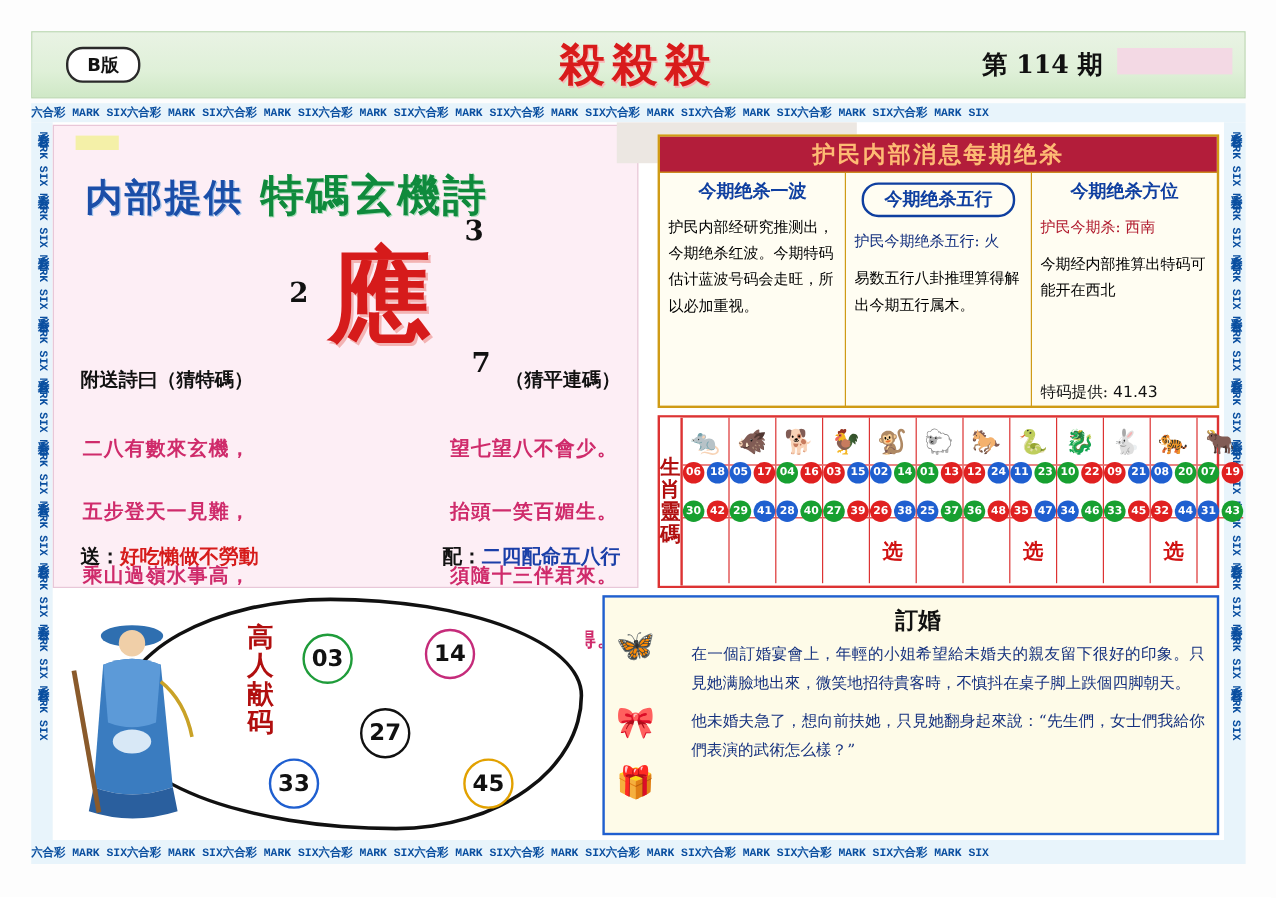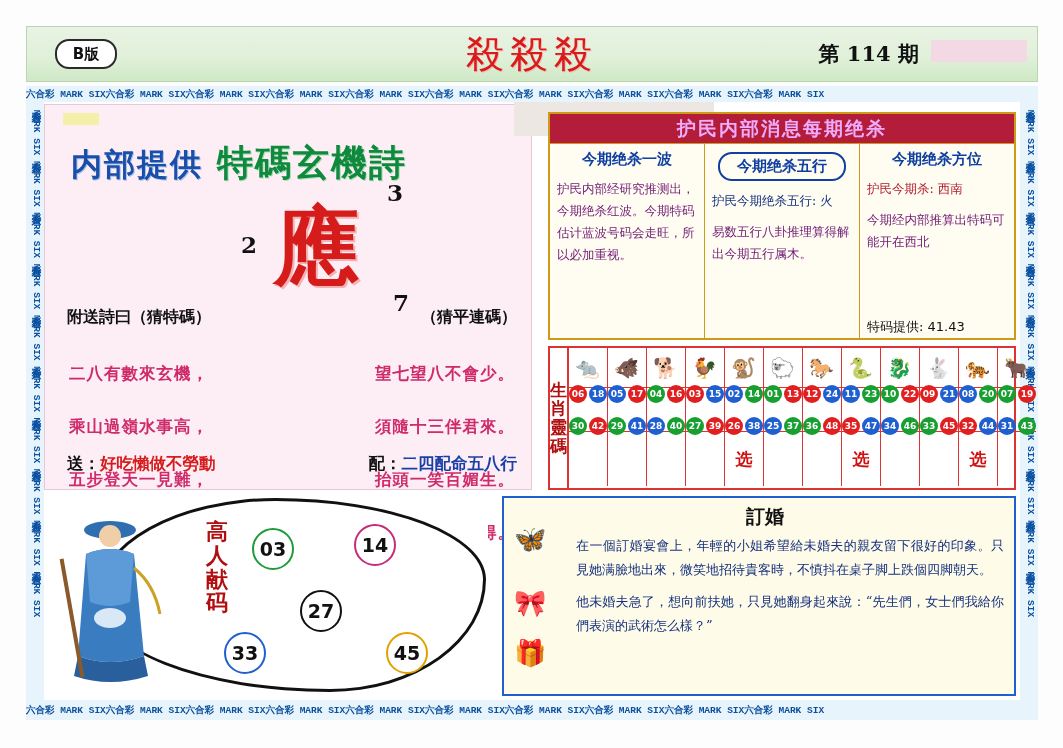--- a/index.html
+++ b/index.html
@@ -26,21 +26,21 @@
   .badge-b {
     margin-left: 28px;
     width: 62px; height: 30px; border-radius: 14px;
     background: #fff; border: 2px solid #2a2a2a;
     display: flex; align-items: center; justify-content: center;
     font-size: 15px; font-weight: bold; color: #111;
     font-family: "DejaVu Sans", sans-serif;
   }
   .header-title {
     position: absolute; left: 0; right: 0; text-align: center;
-    font-size: 38px; font-weight: normal; color: #d81b1b;
+    font-size: 38px; font-weight: bold; color: #d81b1b;
     letter-spacing: 6px;
     font-family: "DejaVu Serif", "Liberation Serif", serif;
     text-shadow: 1px 1px 0 #f7b7b7;
   }
   .issue {
     position: absolute; right: 118px; font-size: 21px; font-weight: bold; color: #111;
     font-family: "DejaVu Serif", serif;
   }
   .header-blank {
     position: absolute; right: 10px; top: 13px; width: 96px; height: 22px;
@@ -144,35 +144,35 @@
   .poem-foot .val-red { color: #d61b1b; }
   .poem-foot .val-blue { color: #1b3fa8; }
 
   
   .hm-panel {
     position: absolute; left: 504px; top: 10px; width: 468px; height: 228px;
     border: 2px solid #cf9b16;
     background: #fffdf2;
   }
   .hm-title {
-    height: 30px; background: #b31d3a; color: #f0abfc;
+    height: 30px; background: #b31d3a; color: #fdba74;
     display: flex; align-items: center; justify-content: center;
     font-size: 19px; font-weight: bold; letter-spacing: 2px;
     font-family: "DejaVu Serif", serif;
     border-bottom: 1px solid #cf9b16;
   }
   .hm-cols { display: flex; height: 196px; }
   .hm-col { flex: 1; padding: 6px 7px; position: relative; }
   .hm-col + .hm-col { border-left: 1px solid #cf9b16; }
   .hm-ch { text-align: center; font-size: 15px; font-weight: bold; color: #0f3fa0; font-family: "DejaVu Serif", serif; }
   .hm-ch.boxed {
     border: 2px solid #0f3fa0; border-radius: 14px; padding: 3px 4px; margin: 2px 6px 0;
   }
   .hm-body {
-    margin-top: 9px; font-size: 12.5px; line-height: 1.75; color: #701a75;
+    margin-top: 9px; font-size: 12.5px; line-height: 1.75; color: #000000;
     font-family: "DejaVu Serif", serif;
   }
   .hm-body.blue { color: #14307f; }
   .hm-body.red { color: #b0192c; }
   .hm-foot {
     position: absolute; bottom: 4px; left: 7px; right: 7px;
     font-size: 13px; color: #111; font-family: "DejaVu Serif", serif;
   }
   .hm-foot .v { font-family: "DejaVu Sans", sans-serif; }
 
@@ -305,26 +305,26 @@
         <span>附送詩曰（猜特碼）</span>
         <span>（猜平連碼）</span>
       </div>
 
       <div class="poem-lines">
         <div class="poem-line">
           <span>二八有數來玄機，</span>
           <span>望七望八不會少。</span>
         </div>
         <div class="poem-line">
+          <span>五步登天一見難，</span>
+          <span>抬頭一笑百媚生。</span>
+        </div>
+        <div class="poem-line">
           <span>乘山過嶺水事高，</span>
           <span>須隨十三伴君來。</span>
-        </div>
-        <div class="poem-line">
-          <span>五步登天一見難，</span>
-          <span>抬頭一笑百媚生。</span>
         </div>
         <div class="poem-line">
           <span>六九跟后二在前，</span>
           <span>二三得六都可得。</span>
         </div>
       </div>
 
       <div class="poem-foot">
         <span>
           <span class="lbl">送：</span><span class="val-red">好吃懶做不勞動</span>

